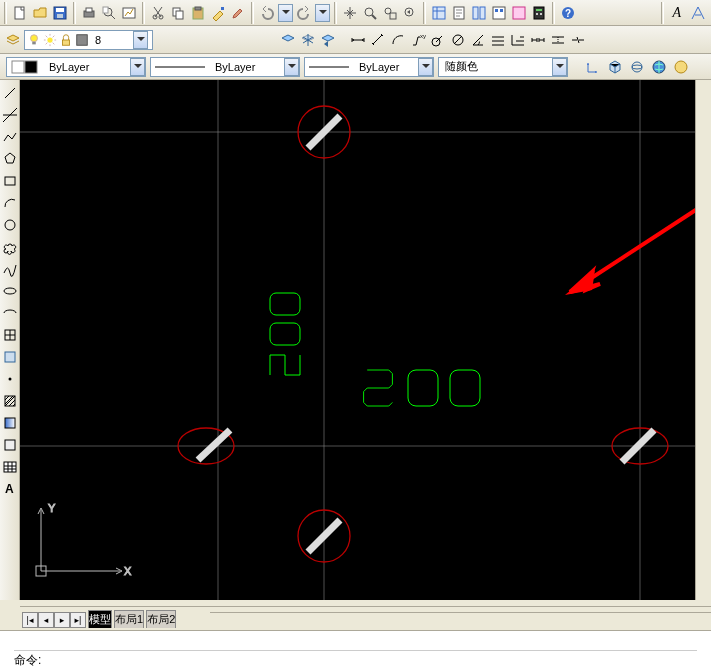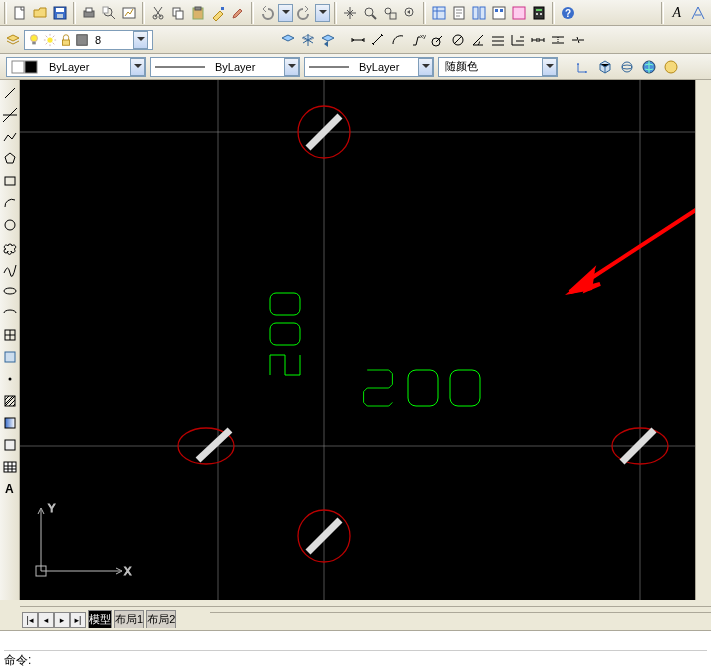--- a/index.html
+++ b/index.html
@@ -23,21 +23,21 @@
   .marker circle, .marker ellipse { fill: none; stroke: #b00; stroke-width: 1.3; }
   .tick { stroke: #ddd; stroke-width: 7; stroke-linecap: butt; }
   .ucs { stroke: #bbb; stroke-width: 1; fill: none; }
   .ucstxt { fill: #ccc; font: 11px Arial; }
   .arrow { stroke: #f00; stroke-width: 4; fill: #f00; }
   .tabs { position: absolute; left: 20px; right: 0; bottom: 42px; height: 22px; background: #ece9d8; border-top: 1px solid #aca899; display: flex; align-items: flex-end; padding-left: 2px; }
   .tabbtns { display: flex; gap: 0; }
   .tabbtns .tb { width: 16px; height: 16px; border: 1px solid #888; background: #efefef; display: inline-flex; align-items: center; justify-content: center; cursor: pointer; font-size: 9px; }
   .tab { height: 18px; background: #000; color: #fff; border: 1px solid #888; border-bottom: none; padding: 0 0; font-size: 11px; display: inline-flex; align-items: center; margin-left: 2px; cursor: pointer; }
   .tab.inactive { background: #d4d0c8; color: #000; }
-  .cmdline { position: absolute; left: 0; right: 0; bottom: 0; height: 40px; background: #fff; border-top: 1px solid #aca899; padding: 2px 4px; font-size: 12px; }
+  .cmdline { position: absolute; left: 0; right: 0; bottom: 0; height: 40px; background: #fff; border-top: 1px solid #aca899; padding: 2px 14px; font-size: 12px; }
   .cmdline .row { height: 18px; display: flex; align-items: center; }
   .scrollbar-v { position: absolute; right: 0; top: 0; bottom: 0; width: 16px; background: #ece9d8; border-left: 1px solid #aca899; }
   .scrollbar-h { position: absolute; left: 210px; right: 0; bottom: 42px; height: 16px; background: #ece9d8; border-top: 1px solid #aca899; }
   .rtgroup { display:flex; gap:2px; margin-left:auto; align-items:center; }
 </style>
 </head>
 <body>
 
 <div class="toolbar">
   <span class="sep"></span>
@@ -368,21 +368,21 @@
     <svg width="40" height="14" style="margin:0 4px">
         <line x1="0" y1="7" x2="40" y2="7" stroke="#000" stroke-width="1"></line>
       </svg>
     <span class="cval">ByLayer</span>
     <span class="dd" style="margin-left:auto">
         <svg width="8" height="5">
           <path d="M0 0l4 4 4-4z" fill="#333"></path>
         </svg>
       </span>
   </div>
-  <div class="combo" style="width:120px">
+  <div class="combo" style="width:130px">
     <span class="cval">随颜色</span>
     <span class="dd" style="margin-left:auto">
         <svg width="8" height="5">
           <path d="M0 0l4 4 4-4z" fill="#333"></path>
         </svg>
       </span>
   </div>
 
   <span class="sep" style="margin-left:8px"></span>
   <span class="tbtn">

